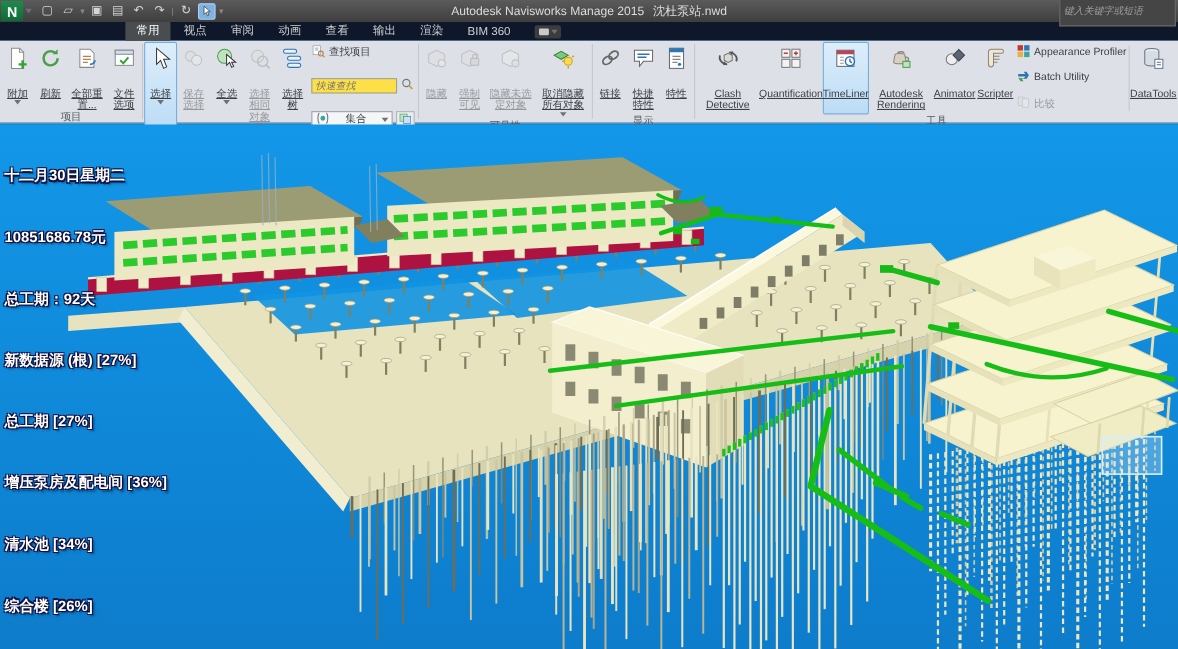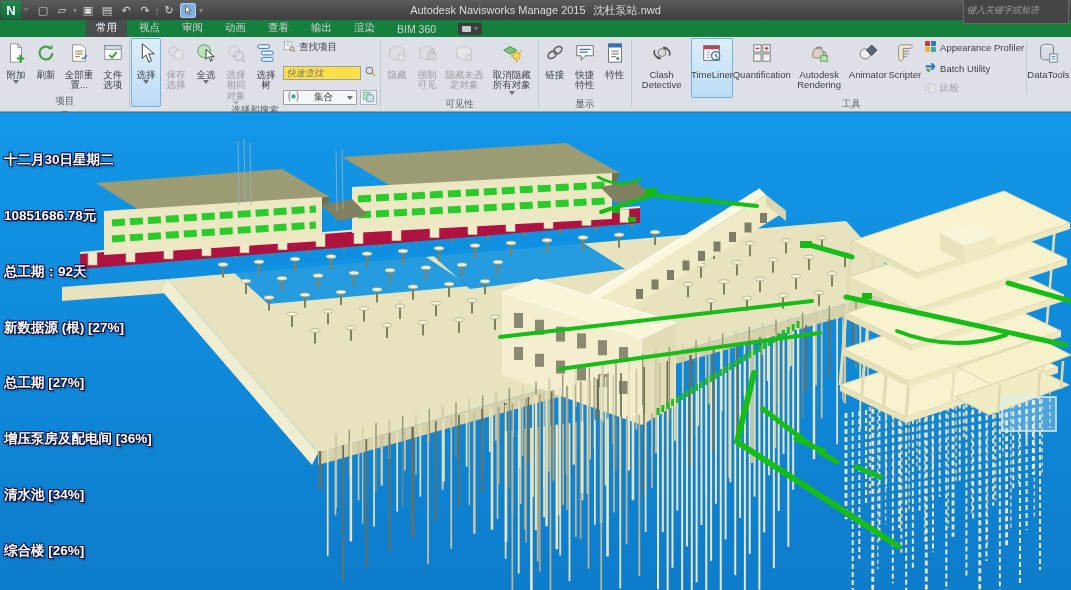--- a/index.html
+++ b/index.html
@@ -12,37 +12,37 @@
   .qat{display:flex;align-items:center;margin-left:6px;gap:3px;}
   .qat-ic{width:16px;height:15px;display:flex;align-items:center;justify-content:center;color:#d6d6d6;font-size:11px;line-height:1;}
   .qat-ic.hlq{background:#7fb2e0;border:1px solid #a9d0f0;border-radius:2px;color:#fff;}
   .qat-sep{color:#8a8a8a;font-size:8px;}
   #titletext{position:absolute;left:0;right:0;text-align:center;pointer-events:none;color:#dcdcdc;}
   #titletext b{font-weight:normal;margin-left:8px;}
   #tsearch{margin-left:auto;margin-right:2px;width:106px;height:28px;background:#454545;border:1px solid #6a6a6a;color:#b5b5b5;font-size:9px;font-style:italic;padding:0 3px;}
   #tsearch::placeholder{color:#9d9d9d;}
 
   
-  #tabrow{height:17px;background:#15803d;display:flex;align-items:flex-end;padding-left:86px;gap:2px;}
+  #tabrow{height:17px;background:#0f172a;display:flex;align-items:flex-end;padding-left:114px;gap:2px;}
   .tab{color:#cfcfcf;font-size:10.5px;padding:2px 10px 2px;cursor:default;}
   .tab.active{background:#4a4d50;color:#fff;border-radius:2px 2px 0 0;}
   #tab-media{width:24px;height:12px;margin-left:10px;margin-bottom:2px;background:#3a3c3e;border-radius:2px;display:flex;align-items:center;justify-content:center;gap:2px;}
   #tab-media .cam{width:9px;height:6px;background:#c9c9c9;border-radius:1px;}
   .dda{width:0;height:0;border-left:3px solid transparent;border-right:3px solid transparent;border-top:4px solid #6d7076;display:inline-block;}
 
   
   #ribbon{height:75px;background:#dde1e7;display:flex;border-bottom:1px solid #9aa0a8;font-size:9.5px;color:#3c3f44;}
   .rgroup{display:flex;flex-direction:column;}
   .rbody{flex:1;display:flex;align-items:stretch;padding:1px 1px 0;}
   .rfoot{height:13px;display:flex;align-items:center;justify-content:center;gap:3px;color:#555a61;font-size:9.5px;flex-direction:column;}
   .vsep{width:1px;background:#c3c8cf;margin:3px 0;}
   .rbtn{display:flex;flex-direction:column;align-items:center;justify-content:flex-start;padding:1px 2px;min-width:30px;max-width:58px;text-align:center;line-height:1.1;border:1px solid transparent;border-radius:2px;}
   .ric{height:24px;display:flex;align-items:flex-end;justify-content:center;}
   .ric svg{width:22px;height:22px;}
-  .rlbl{margin-top:6px;}
+  .rlbl{margin-top:17px;text-decoration:underline;}
   .hl{background:linear-gradient(#ddeefb,#bcdcf5);border:1px solid #77aede;}
   .dis{opacity:.45;filter:grayscale(.9);}
   .rcol{display:flex;flex-direction:column;justify-content:space-between;padding:2px 2px;gap:1px;}
   .rrow{display:flex;align-items:center;gap:3px;height:15px;white-space:nowrap;}
   .sic svg{width:13px;height:13px;}
   .qfind{width:78px;height:14px;border:1px solid #9aa0a8;font-size:9px;font-style:italic;padding:0 3px;color:#777;background:#fde047;}
   .setsbox{display:flex;align-items:center;gap:14px;border:1px solid #9aa0a8;background:#f4f6f8;height:15px;padding:0 3px;}
   .minibtn{width:17px;height:15px;border:1px solid #b0b6bd;background:#e9edf1;display:flex;align-items:center;justify-content:center;}
 
   
@@ -334,43 +334,43 @@
         <div class="rbtn">
           <span class="ric">
               <svg viewBox="0 0 24 24">
                 <path d="M8 9l4-2 4 2v5l-4 2-4-2z" fill="#d9d9d9" stroke="#777"></path>
                 <path d="M4 9c-2 4 2 9 7 9M20 15c2-4-2-9-7-9" fill="none" stroke="#555" stroke-width="1.7"></path>
                 <path d="M11 18l-4 1 1-4zM13 6l4-1-1 4z" fill="#555"></path>
               </svg>
             </span>
           <span class="rlbl">Clash Detective</span>
         </div>
+        <div class="rbtn">
+          <span class="ric">
+              <svg viewBox="0 0 24 24">
+                <rect x="3" y="3" width="8" height="8" fill="#f2f2f2" stroke="#777"></rect>
+                <rect x="13" y="3" width="8" height="8" fill="#f2f2f2" stroke="#777"></rect>
+                <rect x="3" y="13" width="8" height="8" fill="#f2f2f2" stroke="#777"></rect>
+                <rect x="13" y="13" width="8" height="8" fill="#f2f2f2" stroke="#777"></rect>
+                <path d="M5 7h4M15 7h4M17 5v4" stroke="#c03a3a" stroke-width="1.3"></path>
+              </svg>
+            </span>
+          <span class="rlbl">Quantification</span>
+        </div>
         <div class="rbtn hl">
           <span class="ric">
               <svg viewBox="0 0 24 24">
                 <rect x="3" y="4" width="17" height="16" fill="#fff" stroke="#666"></rect>
                 <rect x="3" y="4" width="17" height="4" fill="#b04a5a"></rect>
                 <path d="M6 11h4M6 14h4M6 17h4" stroke="#999"></path>
                 <circle cx="16" cy="15" r="4.5" fill="#fff" stroke="#2e75b6" stroke-width="1.5"></circle>
                 <path d="M16 12.5V15l2 1.5" fill="none" stroke="#2e75b6" stroke-width="1.4"></path>
               </svg>
             </span>
           <span class="rlbl">TimeLiner</span>
-        </div>
-        <div class="rbtn">
-          <span class="ric">
-              <svg viewBox="0 0 24 24">
-                <rect x="3" y="3" width="8" height="8" fill="#f2f2f2" stroke="#777"></rect>
-                <rect x="13" y="3" width="8" height="8" fill="#f2f2f2" stroke="#777"></rect>
-                <rect x="3" y="13" width="8" height="8" fill="#f2f2f2" stroke="#777"></rect>
-                <rect x="13" y="13" width="8" height="8" fill="#f2f2f2" stroke="#777"></rect>
-                <path d="M5 7h4M15 7h4M17 5v4" stroke="#c03a3a" stroke-width="1.3"></path>
-              </svg>
-            </span>
-          <span class="rlbl">Quantification</span>
         </div>
         <div class="rbtn">
           <span class="ric">
               <svg viewBox="0 0 24 24">
                 <path d="M6 9c0-2.5 10-2.5 10 0l1.2 7c.3 2-12.7 2-12.4 0z" fill="#d9d0c2" stroke="#8a8376"></path>
                 <path d="M16 11c2-.5 4 .5 3.5 2.5-.4 1.5-2 1.7-3 1.5" fill="none" stroke="#8a8376" stroke-width="1.4"></path>
                 <path d="M9 7c0-2 6-2 6 0" fill="none" stroke="#8a8376" stroke-width="1.4"></path>
                 <rect x="14" y="15" width="7" height="6" fill="#bfe3bf" stroke="#4a9e4a"></rect>
               </svg>
             </span>

